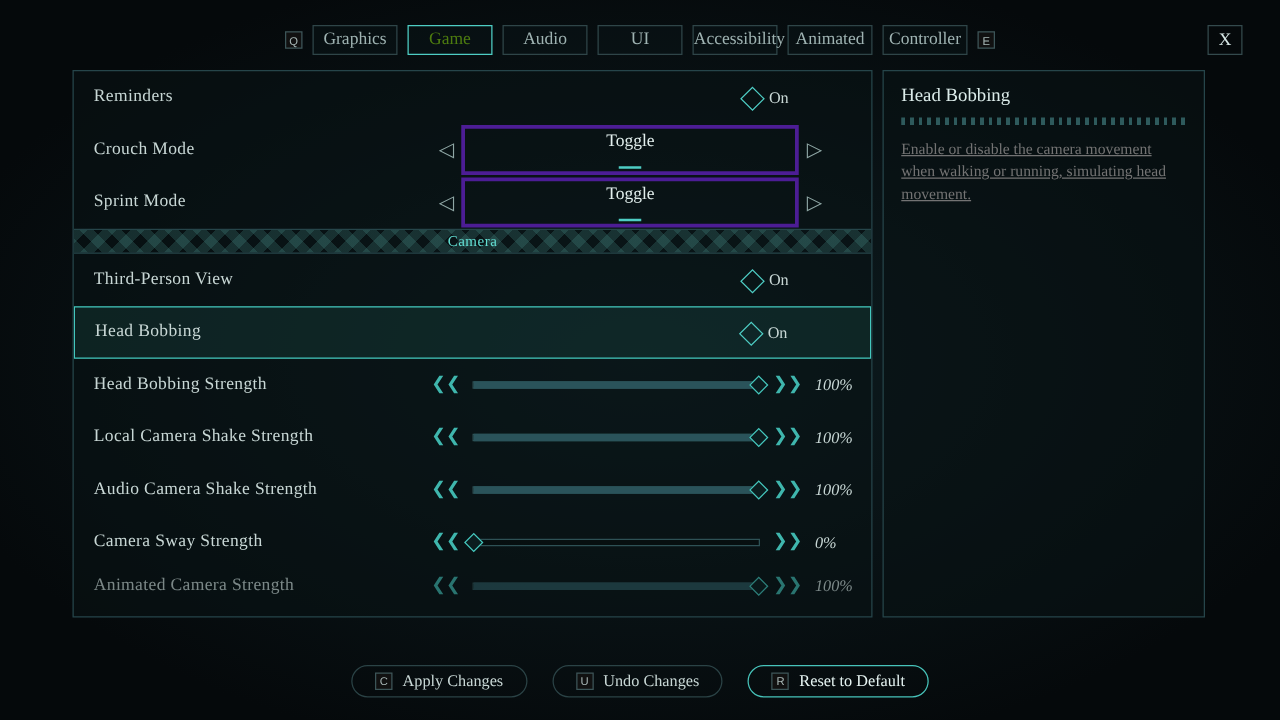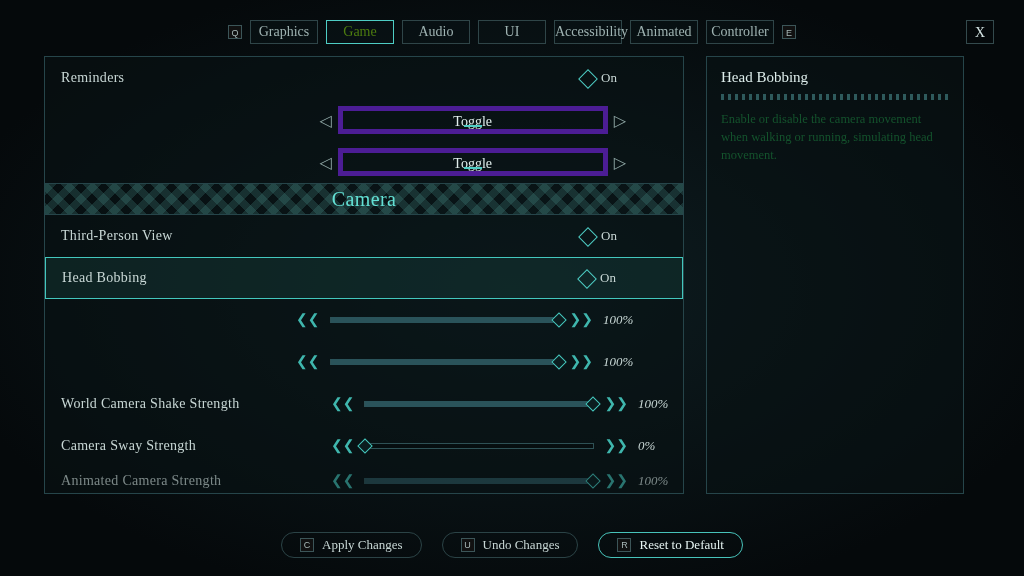--- a/index.html
+++ b/index.html
@@ -27,21 +27,21 @@
     background:rgba(10,22,24,.4); cursor:pointer;
   }
   .tab.active { border-color:#4ecdc4; color:#4d7c0f; }
   .closebtn {
     position:absolute; top:20px; right:30px; width:28px; height:24px;
     text-align:center; line-height:24px; color:#d6e6e5; border:1px solid #344a4d;
     cursor:pointer; font-size:14px;
   }
   
   .panel-main {
-    position:absolute; top:56px; left:44px; width:640px; height:438px;
+    position:absolute; top:56px; left:58px; width:640px; height:438px;
     border:1px solid #26454a; background:rgba(8,18,20,.6); overflow:hidden;
   }
   .panel-side {
     position:absolute; top:56px; left:706px; width:258px; height:438px;
     border:1px solid #26454a; background:rgba(8,18,20,.6); padding:12px 14px;
   }
   
   .row {
     display:flex; align-items:center; height:42px; padding:0 16px;
     font-size:14px; color:#c8d7d5;
@@ -56,21 +56,21 @@
   .onoff-wrap { margin-left:auto; display:flex; align-items:flex-end; padding-right:50px; }
   .onoff-text { font-size:13px; }
   
   .spinner {
     display:flex; align-items:center; margin-left:auto; padding-right:35px;
   }
   .spinner .arrow {
     font-size:16px; color:#8fa7a5; padding:0 6px; cursor:pointer;
   }
   .spinner .box {
-    width:270px; height:28px; border:5px solid #4c1d95; text-align:center;
+    width:270px; height:40px; border:3px solid #4c1d95; text-align:center;
     line-height:22px; font-size:14px; color:#e2efed; position:relative;
   }
   .spinner .box::after{
     content:""; position:absolute; bottom:2px; left:50%; transform:translateX(-50%);
     width:18px; height:2px; background:#4ecdc4;
   }
   
   .slider { display:flex; align-items:center; margin-left:auto; gap:10px; padding-right:20px; }
   .track {
     position:relative; width:230px; height:6px; border:1px solid #2e5155;
@@ -78,35 +78,35 @@
   }
   .fill { position:absolute; top:-1px; bottom:-1px; left:0; background:#2a535a; }
   .dbl-chev { display:flex; gap:-2px; color:#3fb6ad; font-size:14px; line-height:1; }
   .handle {
     position:absolute; top:50%; width:11px; height:11px; border:1px solid #45c7bd;
     background:#0b1d1f; transform:translate(-50%,-50%) rotate(45deg);
   }
   .slider .val { width:44px; font-size:13px;font-style:italic; }
   
   .section-hdr {
-    height:32px; display:flex; align-items:center; justify-content:center;
-    color:#63e0d4; font-size:20px; letter-spacing:.4px;
+    height:20px; display:flex; align-items:center; justify-content:center;
+    color:#63e0d4; font-size:12px; letter-spacing:.4px;
     border-top:1px solid #26454a; border-bottom:1px solid #26454a;
     background:
       repeating-linear-gradient(135deg, rgba(70,140,135,.25) 0 8px, transparent 8px 16px),
       repeating-linear-gradient(45deg, rgba(70,140,135,.25) 0 8px, transparent 8px 16px);
   }
   
   .side-title { font-size:15px; color:#dcecea; margin-bottom:8px; }
   .side-divider {
     height:6px; margin-bottom:10px;
     background:
      repeating-linear-gradient(90deg, #2e5a5c 0 3px, transparent 3px 7px);
   }
-  .side-desc { font-size:12.5px; line-height:1.45; color:#14532d; }
+  .side-desc { font-size:12.5px; line-height:1.45; color:#737373;text-decoration:underline; }
   
   .footer {
     position:absolute; bottom:18px; left:0; right:0;
     display:flex; justify-content:center; gap:20px;
   }
   .fbtn {
     display:flex; align-items:center; gap:8px; height:26px; padding:0 18px;
     border:1px solid #2b4346; border-radius:14px; font-size:13px;
     cursor:pointer; color:#c8d7d5;
   }
@@ -141,28 +141,30 @@
 
     <div class="row">
       <div class="label">Reminders</div>
       <div class="onoff-wrap">
         <div class="diamond"></div>
         <span class="onoff-text">On</span>
       </div>
     </div>
 
     <div class="row">
+      <div class="label">Crouch Mode</div>
       <div class="spinner">
         <span class="arrow">◁</span>
         <div class="box">Toggle</div>
         <span class="arrow">▷</span>
       </div>
     </div>
 
     <div class="row">
+      <div class="label">Sprint Mode</div>
       <div class="spinner">
         <span class="arrow">◁</span>
         <div class="box">Toggle</div>
         <span class="arrow">▷</span>
       </div>
     </div>
 
     <div class="section-hdr">Camera</div>
 
     <div class="row">
@@ -175,45 +177,47 @@
 
     <div class="row sel">
       <div class="label">Head Bobbing</div>
       <div class="onoff-wrap">
         <div class="diamond"></div>
         <span class="onoff-text">On</span>
       </div>
     </div>
 
     <div class="row">
-      <div class="slider">
-        <span class="dbl-chev">❮❮</span>
-        <div class="track">
-          <div class="fill" style="width:100%"></div>
-          <div class="handle" style="left:100%"></div>
-        </div>
-        <span class="dbl-chev">❯❯</span>
-        <span class="val">100%</span>
-      </div>
-    </div>
-
-    <div class="row">
-      <div class="slider">
-        <span class="dbl-chev">❮❮</span>
-        <div class="track">
-          <div class="fill" style="width:100%"></div>
-          <div class="handle" style="left:100%"></div>
-        </div>
-        <span class="dbl-chev">❯❯</span>
-        <span class="val">100%</span>
-      </div>
-    </div>
-
-    <div class="row">
-      <div class="label">World Camera Shake Strength</div>
+      <div class="label">Head Bobbing Strength</div>
+      <div class="slider">
+        <span class="dbl-chev">❮❮</span>
+        <div class="track">
+          <div class="fill" style="width:100%"></div>
+          <div class="handle" style="left:100%"></div>
+        </div>
+        <span class="dbl-chev">❯❯</span>
+        <span class="val">100%</span>
+      </div>
+    </div>
+
+    <div class="row">
+      <div class="label">Local Camera Shake Strength</div>
+      <div class="slider">
+        <span class="dbl-chev">❮❮</span>
+        <div class="track">
+          <div class="fill" style="width:100%"></div>
+          <div class="handle" style="left:100%"></div>
+        </div>
+        <span class="dbl-chev">❯❯</span>
+        <span class="val">100%</span>
+      </div>
+    </div>
+
+    <div class="row">
+      <div class="label">Audio Camera Shake Strength</div>
       <div class="slider">
         <span class="dbl-chev">❮❮</span>
         <div class="track">
           <div class="fill" style="width:100%"></div>
           <div class="handle" style="left:100%"></div>
         </div>
         <span class="dbl-chev">❯❯</span>
         <span class="val">100%</span>
       </div>
     </div>

